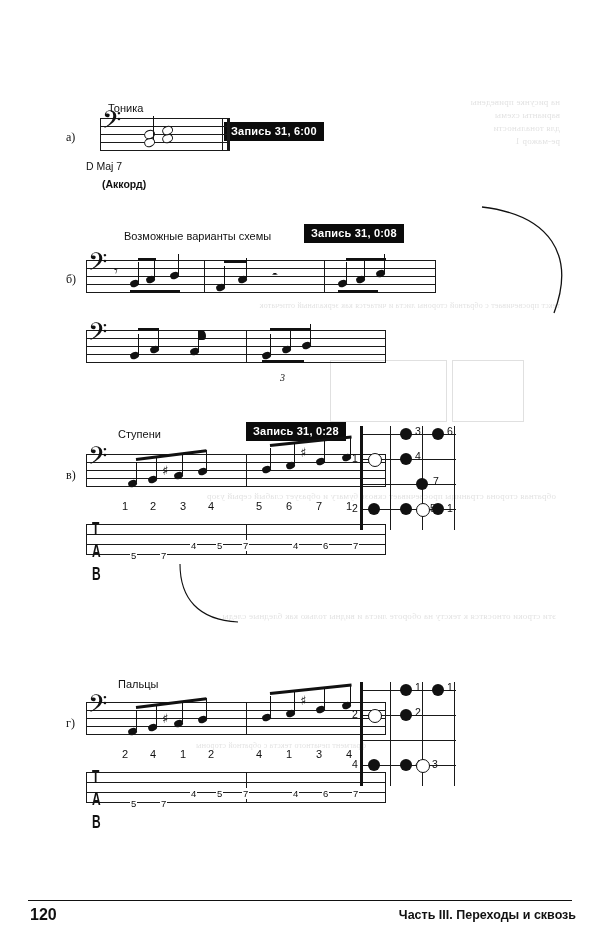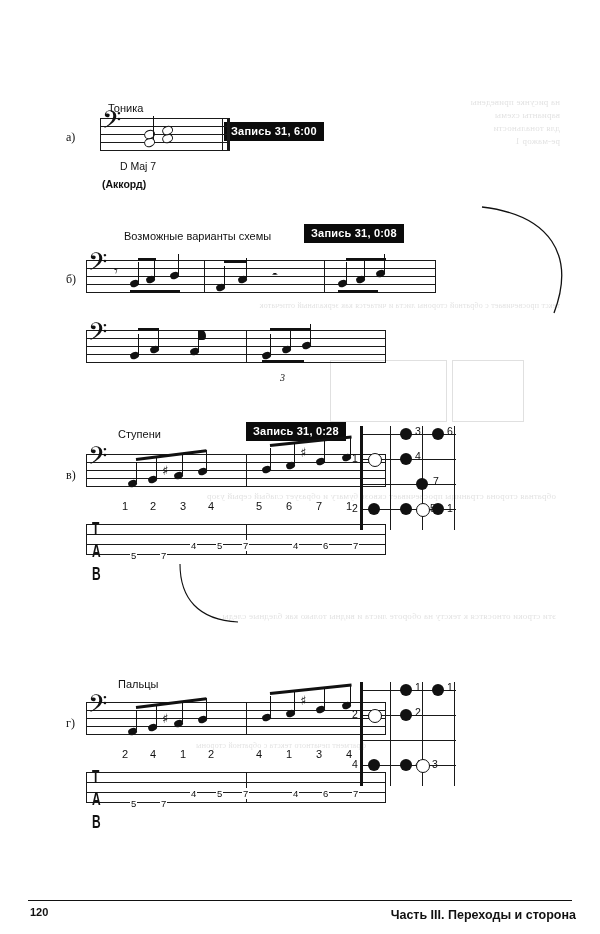--- a/index.html
+++ b/index.html
@@ -260,21 +260,21 @@
     width: 544px;
     height: 1px;
     background: #111;
   }
   .folio {
     position: absolute;
     left: 30px;
     top: 906px;
     font-family: "Liberation Sans", sans-serif;
     font-weight: bold;
-    font-size: 11px;
+    font-size: 16px;
   }
   .running-head {
     position: absolute;
     right: 24px;
     top: 908px;
     font-family: "Liberation Sans", sans-serif;
     font-weight: bold;
     font-size: 12.5px;
   }
   .curve {
@@ -319,21 +319,21 @@
       <div class="barthick" style="left:127px;top:0px;height:33px;"></div>
       <div class="bar" style="left:122px;top:0px;height:33px;"></div>
       <div class="clef" style="left:2px;top:-10px;">𝄢</div>
       <div class="note open" style="left:44px;top:20px;"></div>
       <div class="note open" style="left:44px;top:12px;"></div>
       <div class="note open" style="left:62px;top:16px;"></div>
       <div class="note open" style="left:62px;top:8px;"></div>
       <div class="stem" style="left:53px;top:-2px;height:24px;"></div>
     </div>
 
-    <div class="chordname" style="left:60px;top:64px;text-align:center;">D Maj 7</div>
+    <div class="chordname" style="left:26px;top:64px;text-align:center;">D Maj 7</div>
     <div class="chordname" style="left:42px;top:82px;font-weight:bold;">(Аккорд)</div>
 
     <div class="label" style="left:64px;top:134px;">Возможные варианты схемы</div>
     <div class="item-letter" style="left:6px;top:176px;">б)</div>
     <div class="rec-badge" style="left:244px;top:128px;">Запись 31, 0:08</div>
 
     <div class="stave" style="left:26px;top:164px;width:350px;height:36px;">
       <div class="ln" style="top:0px;"></div>
       <div class="ln" style="top:8px;"></div>
       <div class="ln" style="top:16px;"></div>
@@ -593,15 +593,15 @@
       <div class="dot hollow" style="left:56px;top:77px;"></div>
       <div class="dotlabel" style="left:72px;top:76px;">3</div>
     </div>
 
 
   </div>
 
 
   <div class="footer-rule"></div>
   <div class="folio">120</div>
-  <div class="running-head">Часть III. Переходы и сторона</div>
+  <div class="running-head">Часть III. Переходы и сквозь</div>
 
 </div>
 
 </body></html>

